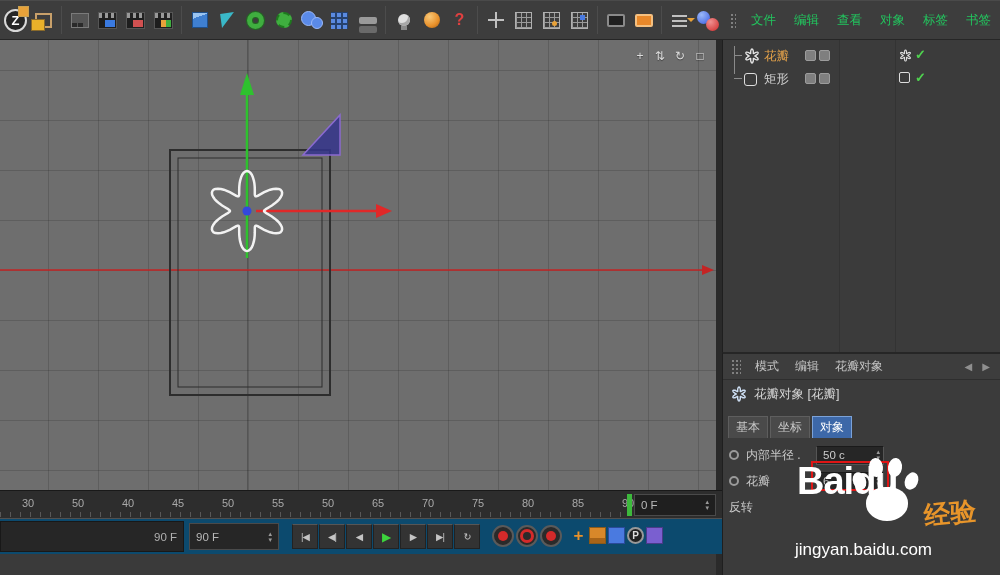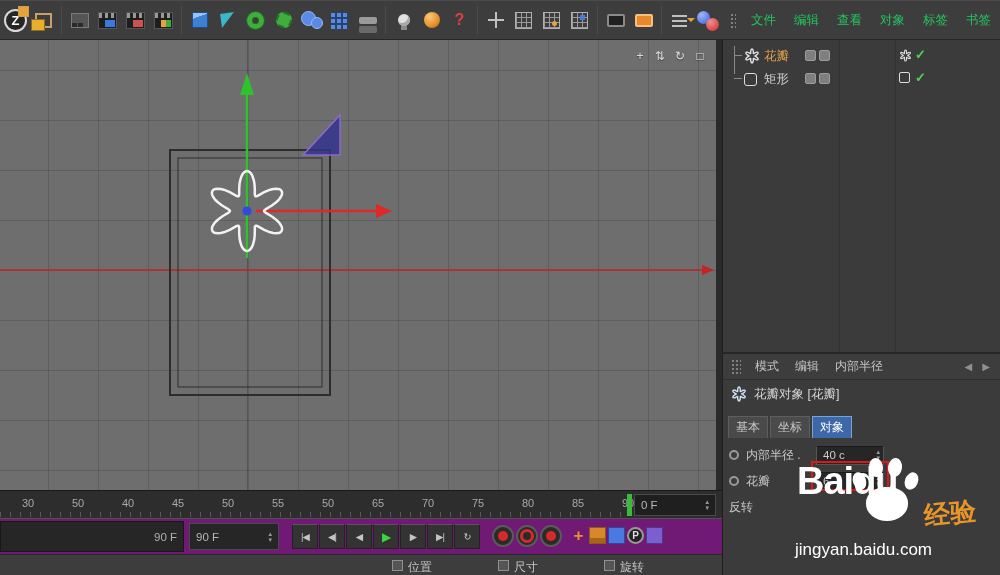--- a/index.html
+++ b/index.html
@@ -62,21 +62,21 @@
 
 
 .ruler{position:absolute;left:0;top:490px;width:722px;height:28px;background:#2d2d2d;border-top:1px solid #191919}
 .tick{position:absolute;top:6px;transform:translateX(-50%);color:#a8a8a8;font-size:11px}
 .ruler-ticks{position:absolute;left:0;bottom:1px;width:626px;height:5px;background:repeating-linear-gradient(90deg,#585858 0 1px,transparent 1px 10px)}
 .frame-marker{position:absolute;left:627px;top:3px;width:5px;height:22px;background:#3db93d}
 .frame-box{position:absolute;left:634px;top:3px;width:82px;height:22px;background:#1f1f1f;border:1px solid #4a4a4a;display:flex;align-items:center;padding:0 6px;color:#b8b8b8;font-size:11.5px}
 .stepper{margin-left:auto;display:flex;flex-direction:column;line-height:6px;font-size:7px;color:#9a9a9a}
 
 
-.transport{position:absolute;left:0;top:518px;width:722px;height:36px;background:#701a75;border-top:1px solid #515151}
+.transport{position:absolute;left:0;top:518px;width:722px;height:36px;background:#0c4a6e;border-top:1px solid #515151}
 .range-slider{position:absolute;left:0;top:2px;width:184px;height:31px;background:#262626;border:1px solid #181818;display:flex;align-items:center;justify-content:flex-end;padding-right:6px;color:#b0b0b0;font-size:11.5px}
 .range-field{position:absolute;left:189px;top:4px;width:90px;height:27px;background:#262626;border:1px solid #4a4a4a;display:flex;align-items:center;padding:0 6px;color:#b8b8b8;font-size:11.5px}
 .tbtn{position:absolute;top:5px;width:26px;height:25px;background:#333;border:1px solid #222;border-top-color:#565656;color:#c4c4c4;display:flex;align-items:center;justify-content:center;font-size:9.5px;letter-spacing:-1px}
 .tbtn.play{color:#3dd43d;font-size:12px}
 .rec{position:absolute;top:6px;width:22px;height:22px;border-radius:50%;background:#2a2a2a;border:2px solid #5a5a5a}
 .rec::after{content:"";position:absolute;inset:4px;border-radius:50%;background:#d42a2a}
 .rec.ring::after{background:transparent;border:3px solid #d42a2a;inset:2px}
 .cbtn{position:absolute;top:8px;width:17px;height:17px;display:flex;align-items:center;justify-content:center}
 .cb-plus{color:#e8922a;font-weight:bold;font-size:17px}
 .cb-key{background:#d8882a;border:1px solid #8a5a1a;box-shadow:inset 0 -5px 0 #a86418}
@@ -316,28 +316,20 @@
         <span>+</span>
       </div>
     <div class="cbtn cb-key" style="left:589px"></div>
     <div class="cbtn cb-blue" style="left:608px"></div>
     <div class="cbtn cb-p" style="left:627px">
         <span>P</span>
       </div>
     <div class="cbtn cb-violet" style="left:646px"></div>
   </div>
 
-  <div class="bottombar">
-    <span class="mini-ic" style="left:392px"></span>
-    <span class="coord-label" style="left:408px">位置</span>
-    <span class="mini-ic" style="left:498px"></span>
-    <span class="coord-label" style="left:514px">尺寸</span>
-    <span class="mini-ic" style="left:604px"></span>
-    <span class="coord-label" style="left:620px">旋转</span>
-  </div>
 
   <div class="om">
     <div class="om-colsep" style="left:116px"></div>
     <div class="om-colsep" style="left:172px"></div>
     <div class="om-treev"></div>
     <div class="om-row" style="top:4px">
       <span class="om-stub"></span>
       <svg class="om-ic" width="16" height="16">
           <path fill="none" stroke="#e8e8e8" stroke-width="1.3" d="M8.0,1.0L8.3,1.1L8.6,1.3L8.8,1.7L9.0,2.1L9.2,2.7L9.3,3.3L9.3,3.8L9.3,4.4L9.3,4.8L9.3,5.2L9.3,5.5L9.4,5.6L9.5,5.6L9.8,5.5L10.1,5.3L10.5,5.1L10.9,4.8L11.5,4.5L12.0,4.3L12.6,4.2L13.1,4.1L13.5,4.1L13.8,4.3L14.1,4.5L14.1,4.8L14.1,5.2L13.9,5.6L13.6,6.0L13.2,6.4L12.7,6.7L12.3,7.1L11.8,7.3L11.4,7.6L11.1,7.7L10.9,7.9L10.8,8.0L10.9,8.1L11.1,8.3L11.4,8.4L11.8,8.7L12.3,8.9L12.7,9.3L13.2,9.6L13.6,10.0L13.9,10.4L14.1,10.8L14.1,11.2L14.1,11.5L13.8,11.7L13.5,11.9L13.1,11.9L12.6,11.8L12.0,11.7L11.5,11.5L10.9,11.2L10.5,10.9L10.1,10.7L9.8,10.5L9.5,10.4L9.4,10.4L9.3,10.5L9.3,10.8L9.3,11.2L9.3,11.6L9.3,12.2L9.3,12.7L9.2,13.3L9.0,13.9L8.8,14.3L8.6,14.7L8.3,14.9L8.0,15.0L7.7,14.9L7.4,14.7L7.2,14.3L7.0,13.9L6.8,13.3L6.7,12.7L6.7,12.2L6.7,11.6L6.7,11.2L6.7,10.8L6.7,10.5L6.6,10.4L6.5,10.4L6.2,10.5L5.9,10.7L5.5,10.9L5.1,11.2L4.5,11.5L4.0,11.7L3.4,11.8L2.9,11.9L2.5,11.9L2.2,11.7L1.9,11.5L1.9,11.2L1.9,10.8L2.1,10.4L2.4,10.0L2.8,9.6L3.3,9.3L3.7,8.9L4.2,8.7L4.6,8.4L4.9,8.3L5.1,8.1L5.2,8.0L5.1,7.9L4.9,7.7L4.6,7.6L4.2,7.3L3.7,7.1L3.3,6.7L2.8,6.4L2.4,6.0L2.1,5.6L1.9,5.2L1.9,4.8L1.9,4.5L2.2,4.3L2.5,4.1L2.9,4.1L3.4,4.2L4.0,4.3L4.5,4.5L5.1,4.8L5.5,5.1L5.9,5.3L6.2,5.5L6.5,5.6L6.6,5.6L6.7,5.5L6.7,5.2L6.7,4.8L6.7,4.4L6.7,3.8L6.7,3.3L6.8,2.7L7.0,2.1L7.2,1.7L7.4,1.3L7.7,1.1L8.0,1.0Z"></path>
         </svg>
@@ -358,21 +350,21 @@
       <span class="om-type" style="width:11px;height:11px;border:1.5px solid #ddd;border-radius:2px"></span>
       <span class="om-check">✓</span>
     </div>
   </div>
 
   <div class="am">
     <div class="am-header">
       <span class="grip" style="margin-left:8px"></span>
       <span class="am-htab">模式</span>
       <span class="am-htab">编辑</span>
-      <span class="am-htab">内部半径</span>
+      <span class="am-htab">花瓣对象</span>
       <span class="am-nav">
         <span>◀</span>
         <span>▶</span>
       </span>
     </div>
     <div class="am-title">
       <svg width="16" height="16">
           <path fill="none" stroke="#cfe0f5" stroke-width="1.4" d="M8.0,1.0L8.3,1.1L8.6,1.3L8.8,1.7L9.0,2.1L9.2,2.7L9.3,3.3L9.3,3.8L9.3,4.4L9.3,4.8L9.3,5.2L9.3,5.5L9.4,5.6L9.5,5.6L9.8,5.5L10.1,5.3L10.5,5.1L10.9,4.8L11.5,4.5L12.0,4.3L12.6,4.2L13.1,4.1L13.5,4.1L13.8,4.3L14.1,4.5L14.1,4.8L14.1,5.2L13.9,5.6L13.6,6.0L13.2,6.4L12.7,6.7L12.3,7.1L11.8,7.3L11.4,7.6L11.1,7.7L10.9,7.9L10.8,8.0L10.9,8.1L11.1,8.3L11.4,8.4L11.8,8.7L12.3,8.9L12.7,9.3L13.2,9.6L13.6,10.0L13.9,10.4L14.1,10.8L14.1,11.2L14.1,11.5L13.8,11.7L13.5,11.9L13.1,11.9L12.6,11.8L12.0,11.7L11.5,11.5L10.9,11.2L10.5,10.9L10.1,10.7L9.8,10.5L9.5,10.4L9.4,10.4L9.3,10.5L9.3,10.8L9.3,11.2L9.3,11.6L9.3,12.2L9.3,12.7L9.2,13.3L9.0,13.9L8.8,14.3L8.6,14.7L8.3,14.9L8.0,15.0L7.7,14.9L7.4,14.7L7.2,14.3L7.0,13.9L6.8,13.3L6.7,12.7L6.7,12.2L6.7,11.6L6.7,11.2L6.7,10.8L6.7,10.5L6.6,10.4L6.5,10.4L6.2,10.5L5.9,10.7L5.5,10.9L5.1,11.2L4.5,11.5L4.0,11.7L3.4,11.8L2.9,11.9L2.5,11.9L2.2,11.7L1.9,11.5L1.9,11.2L1.9,10.8L2.1,10.4L2.4,10.0L2.8,9.6L3.3,9.3L3.7,8.9L4.2,8.7L4.6,8.4L4.9,8.3L5.1,8.1L5.2,8.0L5.1,7.9L4.9,7.7L4.6,7.6L4.2,7.3L3.7,7.1L3.3,6.7L2.8,6.4L2.4,6.0L2.1,5.6L1.9,5.2L1.9,4.8L1.9,4.5L2.2,4.3L2.5,4.1L2.9,4.1L3.4,4.2L4.0,4.3L4.5,4.5L5.1,4.8L5.5,5.1L5.9,5.3L6.2,5.5L6.5,5.6L6.6,5.6L6.7,5.5L6.7,5.2L6.7,4.8L6.7,4.4L6.7,3.8L6.7,3.3L6.8,2.7L7.0,2.1L7.2,1.7L7.4,1.3L7.7,1.1L8.0,1.0Z"></path>
         </svg>
       <span>花瓣对象 [花瓣]</span>
@@ -380,21 +372,21 @@
     <div class="am-tabs">
       <span class="am-tab">基本</span>
       <span class="am-tab">坐标</span>
       <span class="am-tab active">对象</span>
     </div>
     <div class="am-spacer"></div>
     <div class="am-row">
       <span class="key-dot"></span>
       <span class="am-label">内部半径 .</span>
       <span class="am-field">
-        <span>40 c</span>
+        <span>50 c</span>
         <span class="stepper">
             <span>▴</span>
             <span>▾</span>
           </span>
       </span>
     </div>
     <div class="am-row">
       <span class="key-dot"></span>
       <span class="am-label">花瓣</span>
       <span class="am-field">

